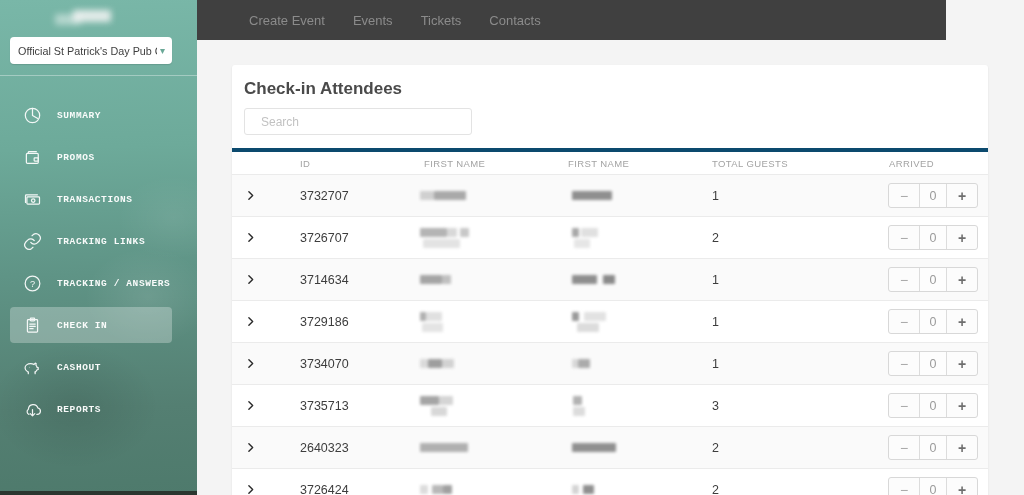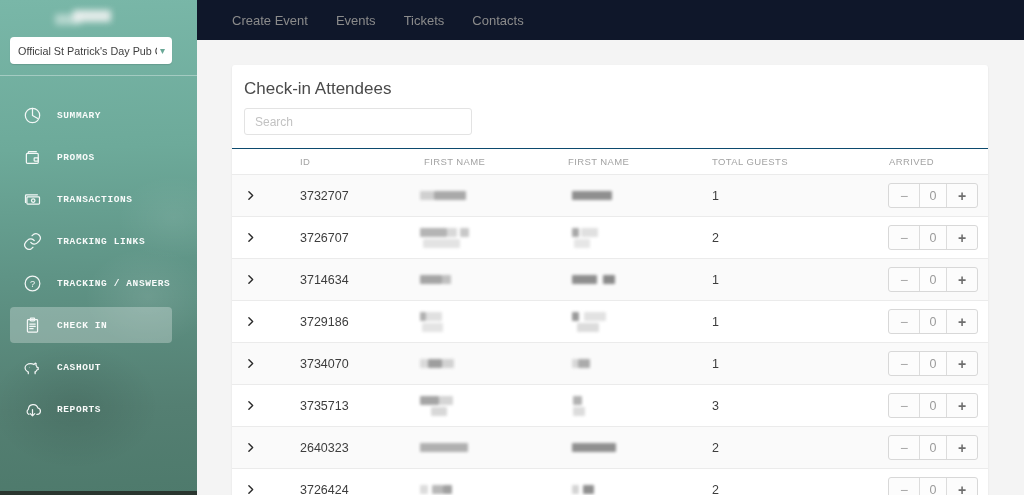--- a/index.html
+++ b/index.html
@@ -34,40 +34,40 @@
   .mi { position:relative; height:42px; display:flex; align-items:center; cursor:pointer;
     padding-left:22px; }
   .mi.active::before { content:""; position:absolute; left:10px; right:25px; top:3px;
     bottom:3px; background:rgba(255,255,255,0.28); border-radius:4px; }
   .mi-ic { position:relative; width:21px; height:21px; margin-right:14px; flex:0 0 21px; }
   .mi-ic svg { width:21px; height:21px; display:block; opacity:.92; }
   .mi-lb { position:relative; color:rgba(255,255,255,0.96); font-size:9.5px;
     font-weight:bold; letter-spacing:.6px;font-family:Liberation Mono, monospace; }
 
   
-  .topnav { position:absolute; left:197px; top:0; width:827px; height:40px;
-    background:#0f172a; display:flex; align-items:center; padding-left:35px; }
+  .topnav { position:absolute; left:197px; top:0; width:749px; height:40px;
+    background:#404040; display:flex; align-items:center; padding-left:52px; }
   .nl { font-size:13px; color:#8b8b8b; text-decoration:none; margin-right:28px;
     cursor:pointer; }
 
   
   .main { position:absolute; left:197px; top:40px; width:827px; height:455px;
     background:#f4f4f4; }
   .card { position:absolute; left:35px; top:25px; width:756px; height:445px;
     background:#fff; border-radius:3px 3px 0 0; box-shadow:0 1px 2px rgba(0,0,0,0.10); }
-  .card h1 { font-size:17px; font-weight:400; color:#4a4a4a; margin:14px 0 4px 12px; }
+  .card h1 { font-size:17px; font-weight:700; color:#4a4a4a; margin:14px 0 4px 12px; }
   .search { display:block; margin:9px 0 0 12px; width:228px; height:27px;
-    border:1px solid #e3e3e3; border-radius:3px; padding:0 10px; font-size:12px;
+    border:1px solid #e3e3e3; border-radius:3px; padding:0 16px; font-size:12px;
     color:#555; outline:none; font-family:"Liberation Sans", sans-serif; }
   .search::placeholder { color:#c2c2c2; }
 
   .table { margin-top:13px; }
   .thead, .tr { display:grid; grid-template-columns:44px 124px 144px 144px 177px 1fr;
     align-items:center; }
-  .thead { height:26px; border-top:1px solid #0c4a6e; }
+  .thead { height:26px; border-top:4px solid #0c4a6e; }
   .th { font-size:9.5px; color:#a3a3a3; letter-spacing:.4px; padding-left:24px; }
   .tr { height:42px; border-top:1px solid #ebebeb; }
   .tr.odd { background:#fafafa; }
   .td { font-size:12.5px; color:#3d3d3d; }
   .c-chev { padding-left:12px; display:flex; align-items:center; }
   .c-chev svg { display:block; }
   .c-id, .c-tg { padding-left:24px; }
   .c-fn { padding-left:20px; } .c-ln { padding-left:28px; }
   .redact { filter:blur(1.6px); }
   .bl-line { height:11px; display:flex; align-items:center; }

